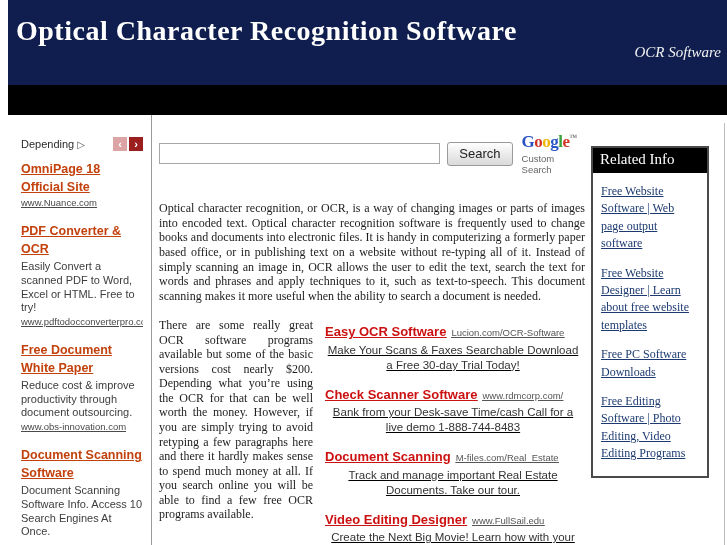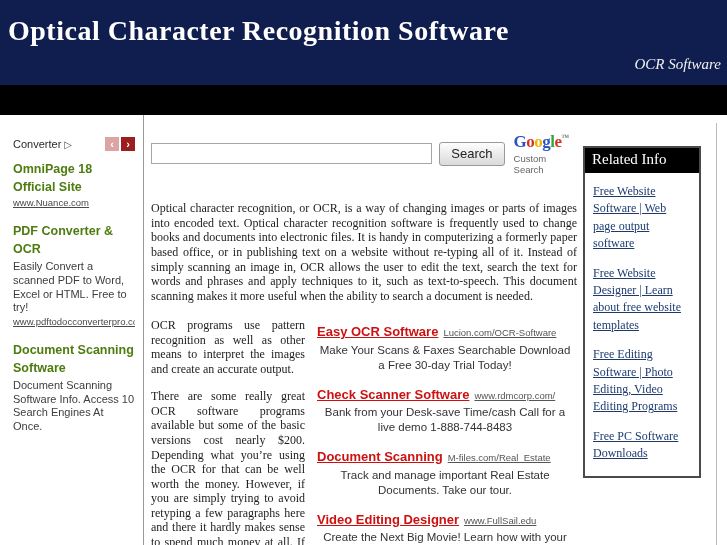--- a/index.html
+++ b/index.html
@@ -1,45 +1,45 @@
 <!DOCTYPE html>
 <html><head>
 <meta charset="utf-8">
 <style>
   * { margin:0; padding:0; box-sizing:border-box; }
   html,body { background:#fff; }
   .page { position:relative; width:727px; height:545px; overflow:hidden;
-          background:#fff; font-family:"Liberation Sans", sans-serif; }
+          background:#fff; font-family:"Liberation Sans", sans-serif;padding-left:8px; }
 
   
   .hdr { position:relative; height:85px; background:#0f1e4e; }
   .hdr h1 { position:absolute; left:8px; top:16px; color:#fff;
             font:bold 28px/1.1 "Liberation Serif", serif; letter-spacing:.5px; }
-  .hdr .sub { position:absolute; right:6px; bottom:12px; color:#f2f2f2;
+  .hdr .sub { position:absolute; right:6px; bottom:24px; color:#f2f2f2;
               font:italic 15px "Liberation Serif", serif; }
   .blackbar { height:30px; background:#000; }
 
   
   .content { position:relative; height:430px; }
   .edge-line { position:absolute; left:716px; top:8px; bottom:0; width:1px; background:#bdbdbd; }
 
   
   .left-rail { position:absolute; left:0; top:0; bottom:0; width:144px;
                border-right:1px solid #9a9a9a; padding:22px 8px 0 13px; }
   .adrow { display:flex; justify-content:space-between; align-items:center; margin-bottom:10px; }
   .adchoices { font-size:11px; color:#2b2b2b; cursor:pointer; white-space:nowrap; }
   .adchoices .tri { font-size:10px; color:#555; }
   .arrowset { display:flex; gap:2px; }
   .arrow { width:14px; height:14px; border:0; color:#fff; font:bold 11px/13px "Liberation Sans",sans-serif;
            text-align:center; cursor:pointer; padding:0; }
   .arrow.prev { background:#dca4a4; }
   .arrow.next { background:#9c1f1f; }
   .side-ad { margin-bottom:14px; }
   .side-ad-title { display:block; font:bold 12.5px/1.4 "Liberation Sans",sans-serif;
-                   color:#4d7c0f; cursor:pointer; }
+                   color:#c2410c; text-decoration:underline; cursor:pointer; }
   .side-ad-desc { font:11px/1.24 "Liberation Sans",sans-serif; color:#3d3d3d; margin-top:2px; }
   .side-ad-url { display:block; font:9.5px/1.3 "Liberation Sans",sans-serif; color:#4a4a4a;
                  text-decoration:underline; white-space:nowrap; overflow:hidden; margin-top:1px; cursor:pointer; }
 
   
   .main { position:absolute; left:151px; top:0; width:426px; }
   .search-row { display:flex; align-items:center; margin-top:17px; }
   .search-input { width:290px; height:21px; border:1px solid #a6a6a6; margin-right:7px; font-size:12px; padding:0 4px; }
   .search-btn { height:24px; padding:0 11px; font:13px "Liberation Sans",sans-serif; color:#222;
                 background:linear-gradient(#fefefe,#d9d9d9); border:1px solid #9a9a9a; border-radius:3px; cursor:pointer; }
@@ -50,21 +50,21 @@
   .gsub { font:9.5px "Liberation Sans",sans-serif; color:#666; margin-top:1px; }
 
   .intro { margin-top:26px; font:12px/1.22 "Liberation Serif",serif; color:#1c1c1c; text-align:justify; }
 
   .cols { display:flex; margin-top:15px; }
   .text-col { width:154px; margin-right:12px; }
   .text-col p { font:12px/1.21 "Liberation Serif",serif; color:#1c1c1c; text-align:justify; }
   .text-col p + p { margin-top:13px; }
 
   .ads-col { width:256px; padding-top:4px; }
-  .inline-ad { margin-bottom:12px; }
+  .inline-ad { margin-bottom:12px;text-decoration:underline; }
   .inline-ad-title { font:bold 13px/1.35 "Liberation Sans",sans-serif; color:#cc1111;
                      text-decoration:underline; cursor:pointer; }
   .inline-ad-domain { font:9.5px "Liberation Sans",sans-serif; color:#555;
                       text-decoration:underline; margin-left:5px; cursor:pointer; }
   .inline-ad-desc { font:11.5px/1.3 "Liberation Sans",sans-serif; color:#333; margin-top:2px;text-align:center; }
 
   
   .related { position:absolute; left:583px; top:31px; width:118px;
              border:2px solid #4a4a4a; background:#fff; }
   .related-hdr { background:#000; color:#fff; font:15px "Liberation Serif",serif; padding:3px 7px 5px; }
@@ -81,36 +81,41 @@
     <h1>Optical Character Recognition Software</h1>
     <div class="sub">OCR Software</div>
   </header>
   <div class="blackbar"></div>
 
   <div class="content">
     <div class="edge-line"></div>
 
     <aside class="left-rail">
       <div class="adrow">
-        <span class="adchoices"><span>Converter</span>
+        <span class="adchoices"><span>Depending</span>
           <span class="tri">▷</span></span>
         <span class="arrowset">
           <button class="arrow prev">‹</button>
           <button class="arrow next">›</button>
         </span>
       </div>
 
       <div class="side-ad">
         <a class="side-ad-title">OmniPage 18 Official Site</a>
         <a class="side-ad-url">www.Nuance.com</a>
       </div>
       <div class="side-ad">
         <a class="side-ad-title">PDF Converter &amp; OCR</a>
         <div class="side-ad-desc">Easily Convert a scanned PDF to Word, Excel or HTML. Free to try!</div>
         <a class="side-ad-url">www.pdftodocconverterpro.com</a>
+      </div>
+      <div class="side-ad">
+        <a class="side-ad-title">Free Document White Paper</a>
+        <div class="side-ad-desc">Reduce cost &amp; improve productivity through document outsourcing.</div>
+        <a class="side-ad-url">www.obs-innovation.com</a>
       </div>
       <div class="side-ad">
         <a class="side-ad-title">Document Scanning Software</a>
         <div class="side-ad-desc">Document Scanning Software Info. Access 10 Search Engines At Once.</div>
 
       </div>
 
     </aside>
 
     <main class="main">
@@ -120,21 +125,20 @@
         <div class="gbrand">
           <div class="gword"><span class="g-blue">G</span><span class="g-red">o</span><span class="g-yellow">o</span><span class="g-blue">g</span><span class="g-green">l</span><span class="g-red">e</span><span class="gtm">™</span></div>
           <div class="gsub">Custom Search</div>
         </div>
       </div>
 
       <p class="intro">Optical character recognition, or OCR, is a way of changing images or parts of images into encoded text. Optical character recognition software is frequently used to change books and documents into electronic files. It is handy in computerizing a formerly paper based office, or in publishing text on a website without re-typing all of it. Instead of simply scanning an image in, OCR allows the user to edit the text, search the text for words and phrases and apply techniques to it, such as text-to-speech. This document scanning makes it more useful when the ability to search a document is needed.</p>
 
       <div class="cols">
         <div class="text-col">
-          <p>OCR programs use pattern recognition as well as other means to interpret the images and create an accurate output.</p>
           <p>There are some really great OCR software programs available but some of the basic versions cost nearly $200. Depending what you’re using the OCR for that can be well worth the money. However, if you are simply trying to avoid retyping a few paragraphs here and there it hardly makes sense to spend much money at all. If you search online you will be able to find a few free OCR programs available.</p>
         </div>
 
         <div class="ads-col">
           <div class="inline-ad">
             <a class="inline-ad-title">Easy OCR Software</a><a class="inline-ad-domain">Lucion.com/OCR-Software</a>
             <div class="inline-ad-desc">Make Your Scans &amp; Faxes Searchable Download a Free 30-day Trial Today!</div>
           </div>
           <div class="inline-ad">
             <a class="inline-ad-title">Check Scanner Software</a><a class="inline-ad-domain">www.rdmcorp.com/</a>
@@ -151,20 +155,20 @@
 
         </div>
       </div>
     </main>
 
     <aside class="related">
       <div class="related-hdr">Related Info</div>
       <div class="related-links">
         <a class="related-link">Free Website Software | Web page output software</a>
         <a class="related-link">Free Website Designer | Learn about free website templates</a>
+        <a class="related-link">Free PC Software Downloads</a>
         <a class="related-link">Free Editing Software | Photo Editing, Video Editing Programs</a>
-        <a class="related-link">Free PC Software Downloads</a>
 
       </div>
     </aside>
 
   </div>
 </div>
 
 </body></html>

